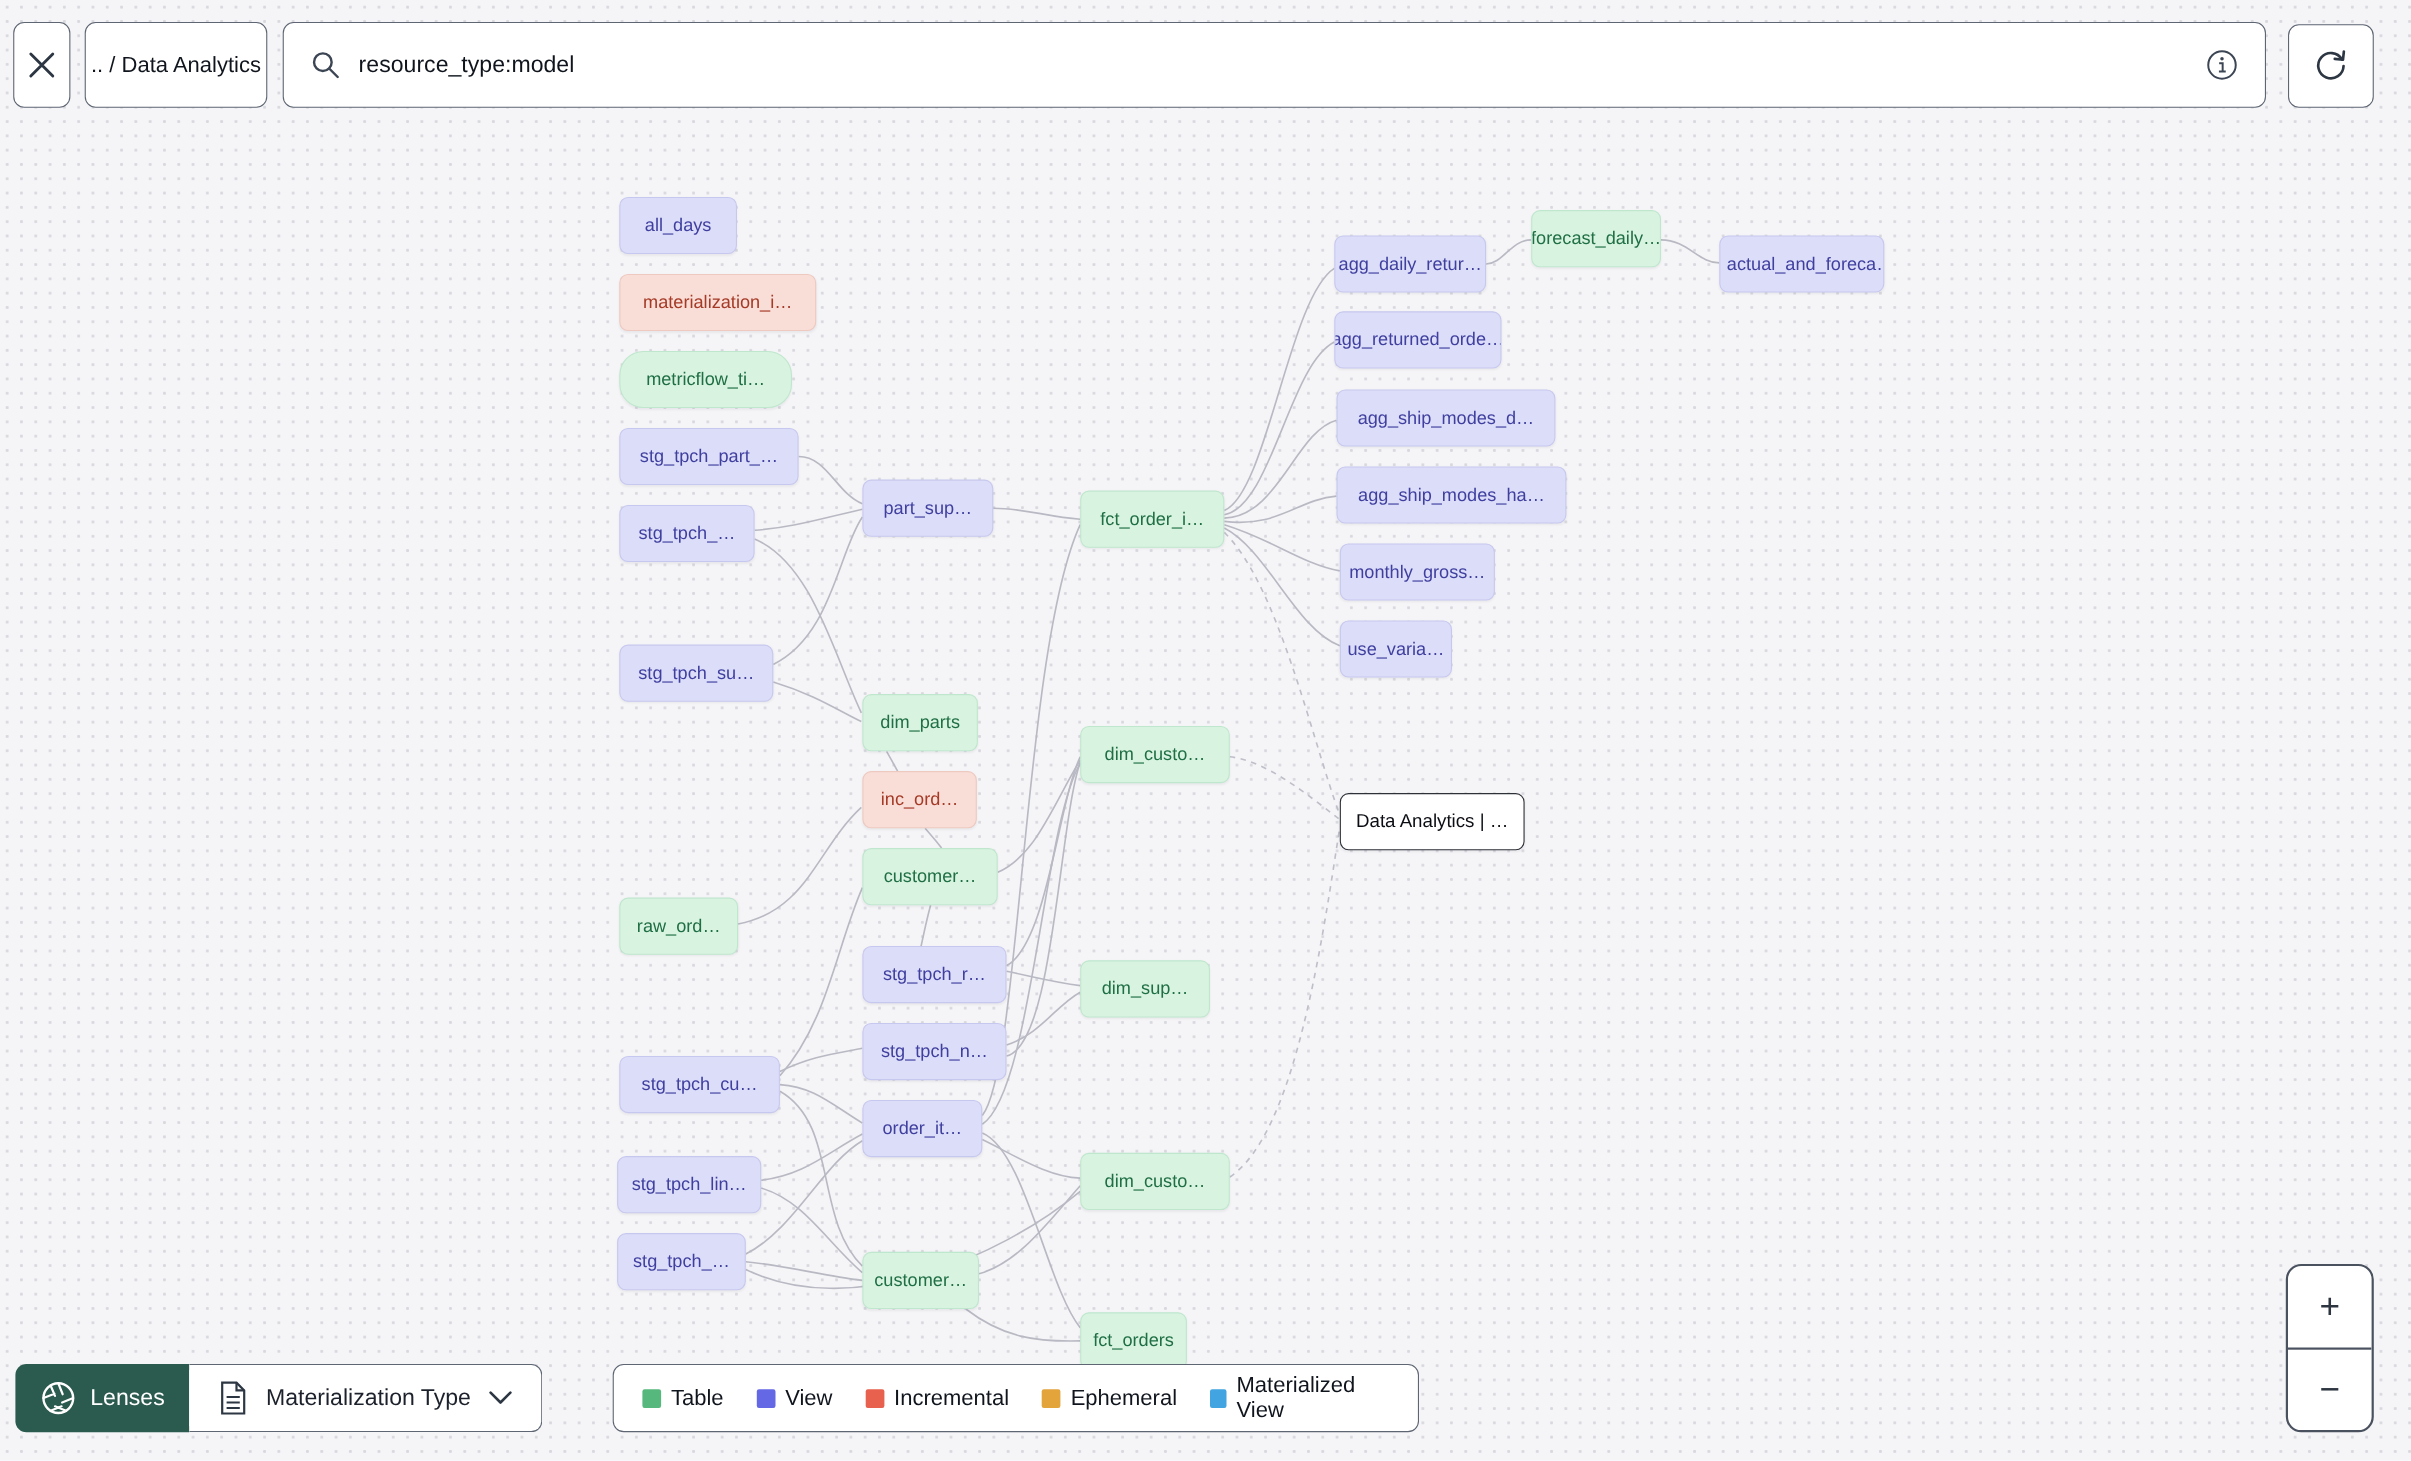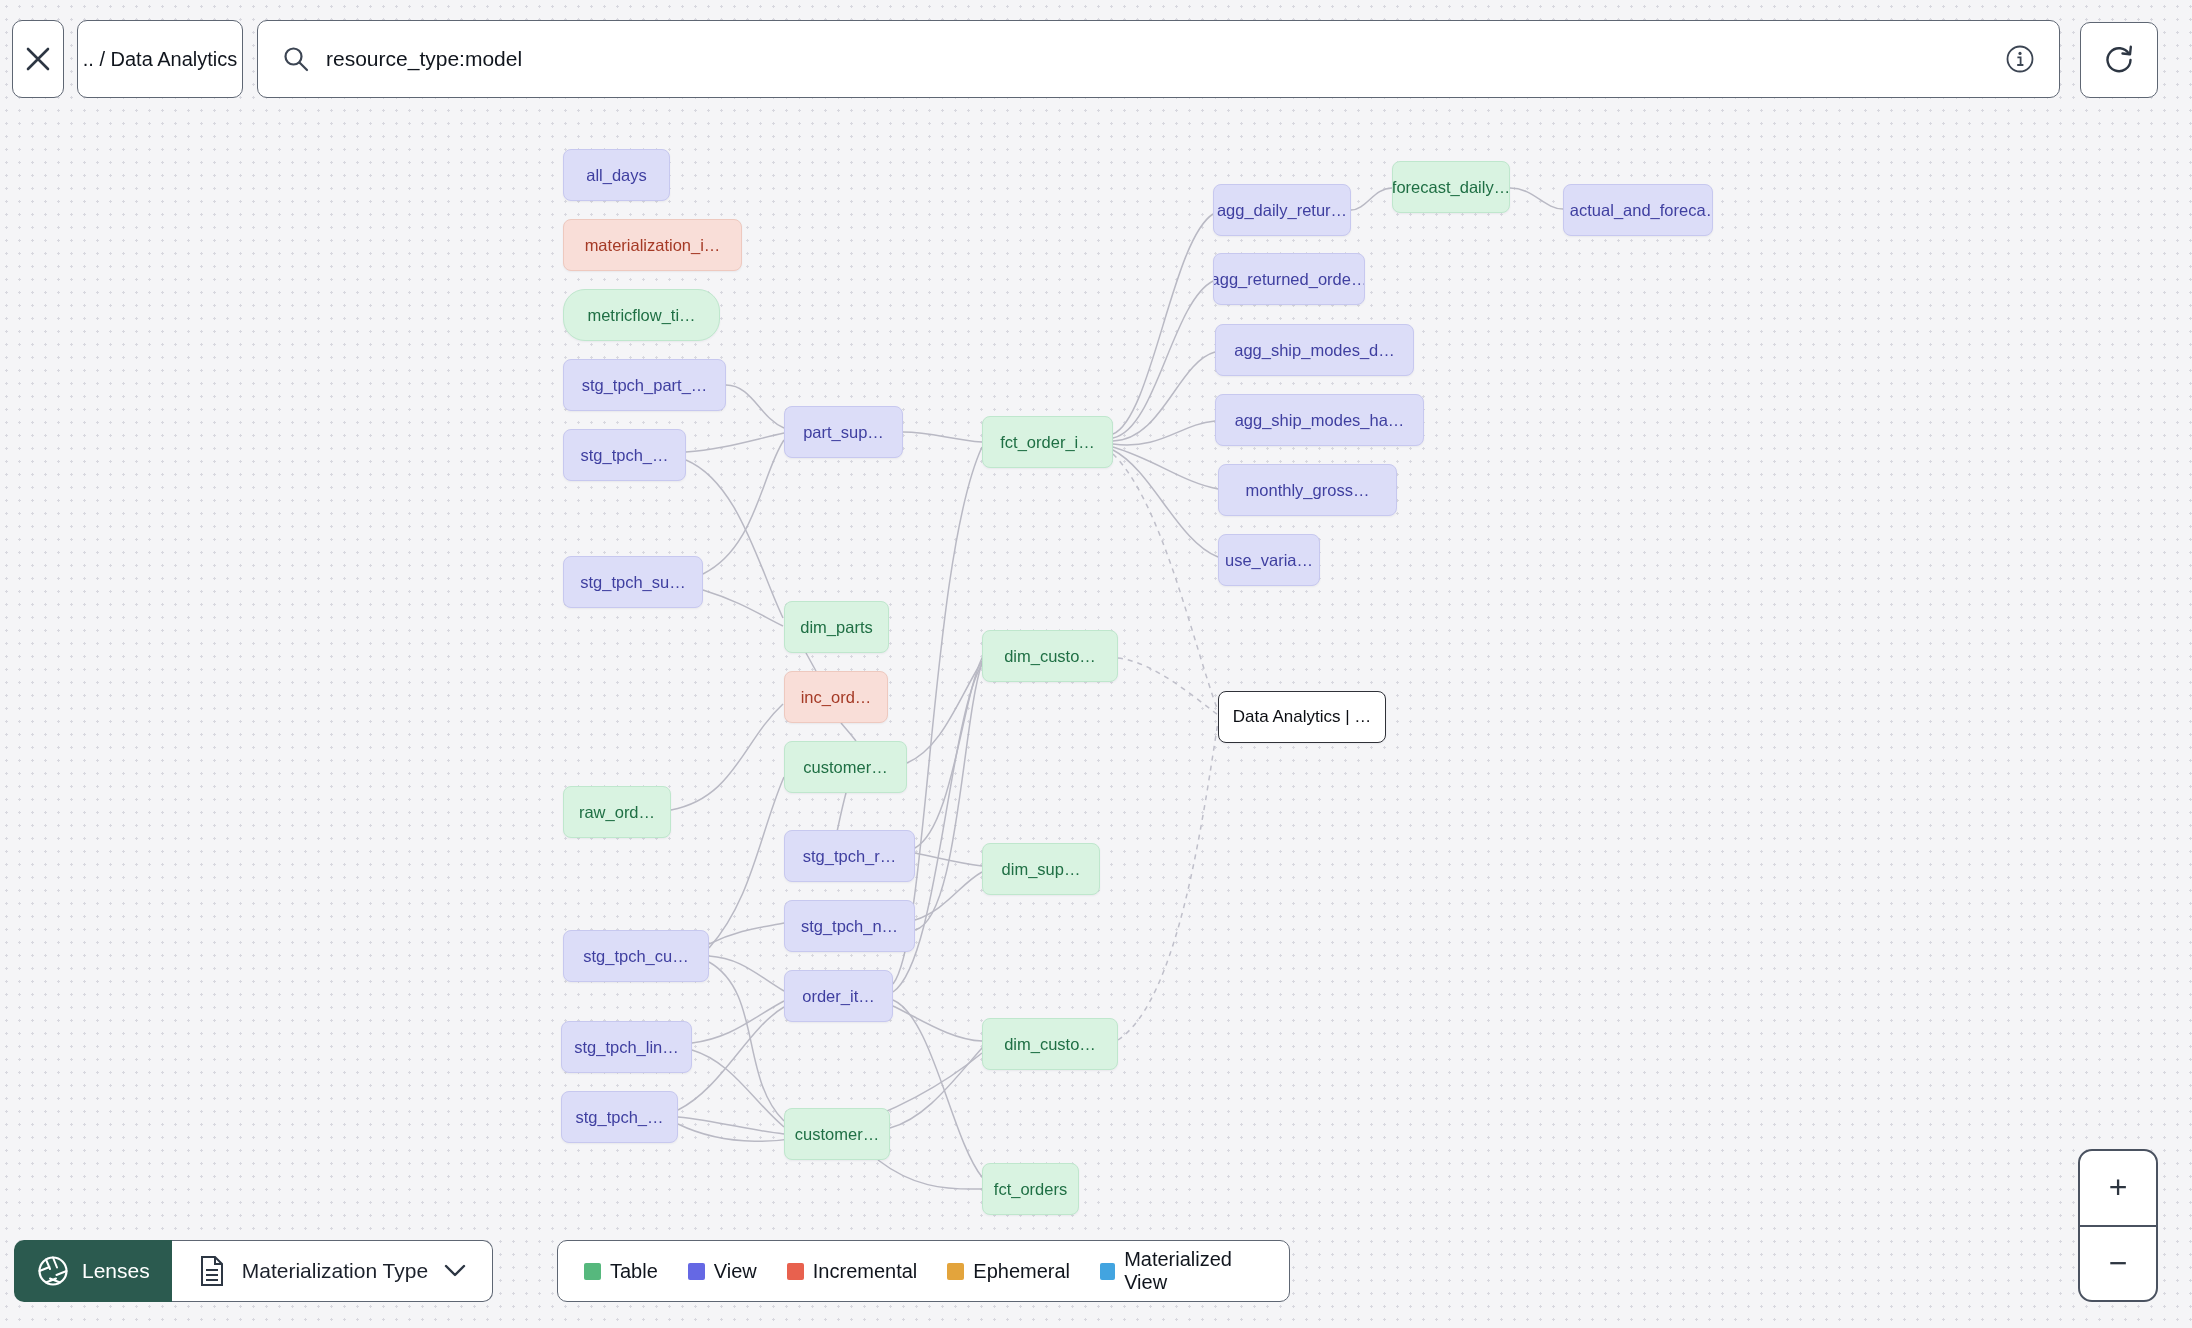--- a/index.html
+++ b/index.html
@@ -16,21 +16,21 @@
     position:absolute; background:#fff; border:1.6px solid #5e6673; border-radius:10px;
     display:flex; align-items:center; justify-content:center;
   }
   .close-btn { left:12px; top:20px; width:52px; height:78px; cursor:pointer; }
   .crumb { left:77px; top:20px; width:166px; height:78px; font-size:20px; color:#10151d; }
   .searchbox { left:257px; top:20px; width:1803px; height:78px; justify-content:space-between; padding:13px 24px; gap:16px; }
   .searchbox input { border:none; outline:none; flex:1; font-size:21px; color:#10151d; background:transparent; font-family:"Liberation Sans", sans-serif; }
   .refresh-btn { left:2080px; top:22px; width:78px; height:76px; cursor:pointer; }
   .icon { flex:0 0 auto; display:block; }
   
-  .graph { position:absolute; inset:0; }
+  .graph { position:absolute; inset:0;margin-top:30px; }
   svg.edges { position:absolute; left:0; top:0; width:2192px; height:1328px; }
   svg.edges path { fill:none; stroke:#b9b9c4; stroke-width:1.5; }
   svg.edges path.dashed { stroke-dasharray:5 5; stroke:#bfbfca; }
   .node {
     position:absolute; height:52px; border-radius:8px; border:1px solid;
     display:flex; align-items:center; justify-content:center;
     font-size:16.5px; white-space:nowrap; overflow:hidden; cursor:pointer;
     box-shadow:0 1px 2px rgba(40,40,70,.06);
   }
   .node.view        { background:#dcddf8; border-color:#c7c8ef; color:#3f3fa0; }
@@ -133,21 +133,21 @@
         <div class="node table" style="left: 784px; top: 1108px; width: 106px;">customer…</div>
         <div class="node table" style="left: 982px; top: 416px; width: 131px;">fct_order_i…</div>
         <div class="node table" style="left: 982px; top: 630px; width: 136px;">dim_custo…</div>
         <div class="node table" style="left: 982px; top: 843px; width: 118px;">dim_sup…</div>
         <div class="node table" style="left: 982px; top: 1018px; width: 136px;">dim_custo…</div>
         <div class="node table" style="left: 982px; top: 1163px; width: 97px;">fct_orders</div>
         <div class="node view" style="left: 1213px; top: 184px; width: 138px;">agg_daily_retur…</div>
         <div class="node view" style="left: 1213px; top: 253px; width: 152px;">agg_returned_orde…</div>
         <div class="node view" style="left: 1215px; top: 324px; width: 199px;">agg_ship_modes_d…</div>
         <div class="node view" style="left: 1215px; top: 394px; width: 209px;">agg_ship_modes_ha…</div>
-        <div class="node view" style="left: 1218px; top: 464px; width: 179px;">monthly_gross…</div>
+        <div class="node view" style="left: 1218px; top: 464px; width: 141px;">monthly_gross…</div>
         <div class="node view" style="left: 1218px; top: 534px; width: 102px;">use_varia…</div>
         <div class="node exposure" style="left: 1218px; top: 691px; width: 168px;">Data Analytics | …</div>
         <div class="node table" style="left: 1392px; top: 161px; width: 118px;">forecast_daily…</div>
         <div class="node view" style="left: 1563px; top: 184px; width: 150px; padding-left: 16px;">actual_and_foreca…</div>
       </div>
   </div>
 
   <div class="btn close-btn">
     <svg class="icon" width="26" height="26" viewBox="0 0 26 26">
       <path d="M3 3 L23 23 M23 3 L3 23" stroke="#2d3643" stroke-width="2.6" stroke-linecap="round"></path>

